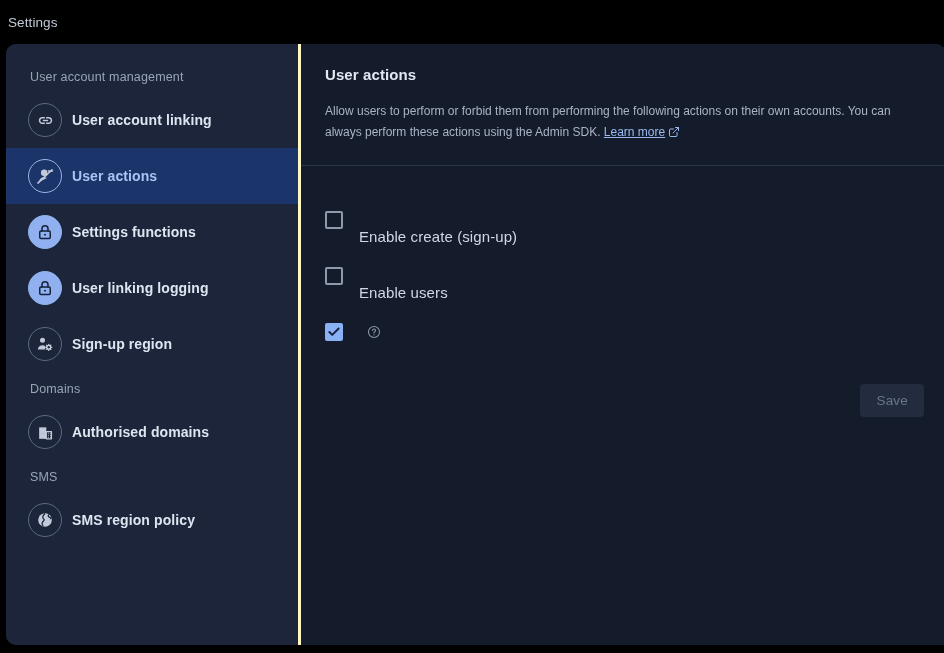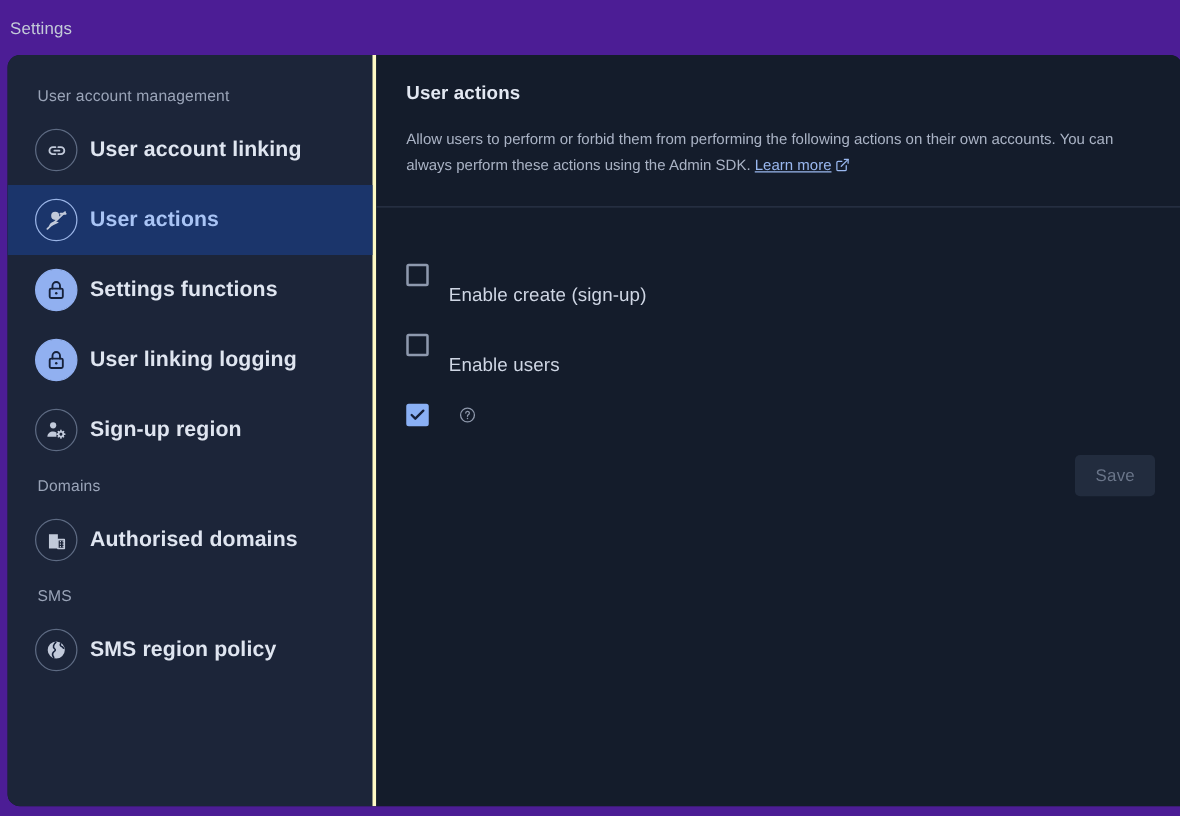--- a/index.html
+++ b/index.html
@@ -7,21 +7,21 @@
     width: 944px;
     height: 653px;
     background: #0d131f;
     font-family: "Liberation Sans", sans-serif;
     overflow: hidden;
   }
   #app {
     position: relative;
     width: 944px;
     height: 653px;
-    background: #4c1d95;
+    background: #000000;
   }
 
   
   .topbar {
     position: absolute;
     left: 0; top: 0;
     width: 944px; height: 44px;
     display: flex;
     align-items: center;
   }
@@ -85,21 +85,21 @@
   }
   .nav-icon.filled {
     background: #91b0f0;
     border-color: #91b0f0;
   }
   .nav-icon.active-ring {
     border-color: #9ab4e6;
   }
   .nav-icon svg { display: block; }
   .nav-label {
-    font-size: 17px;
+    font-size: 14px;
     font-weight: bold;
     color: #dfe5f0;
     letter-spacing: .1px;
     text-align: center;
   }
 
   
   .content {
     flex: 1 1 auto;
     background: #141c2b;
@@ -189,20 +189,21 @@
     height: 33px;
     padding: 0 16px;
     border: none;
     border-radius: 4px;
     background: #222c3e;
     color: #6a7589;
     font-size: 13.5px;
     font-family: "Liberation Sans", sans-serif;
     letter-spacing: .2px;
     cursor: default;
+    margin-top: 20px;
   }
 </style>
 </head>
 <body>
 
 <div id="app">
 
   <div class="topbar">
     <span class="topbar-title">Settings</span>
   </div>

